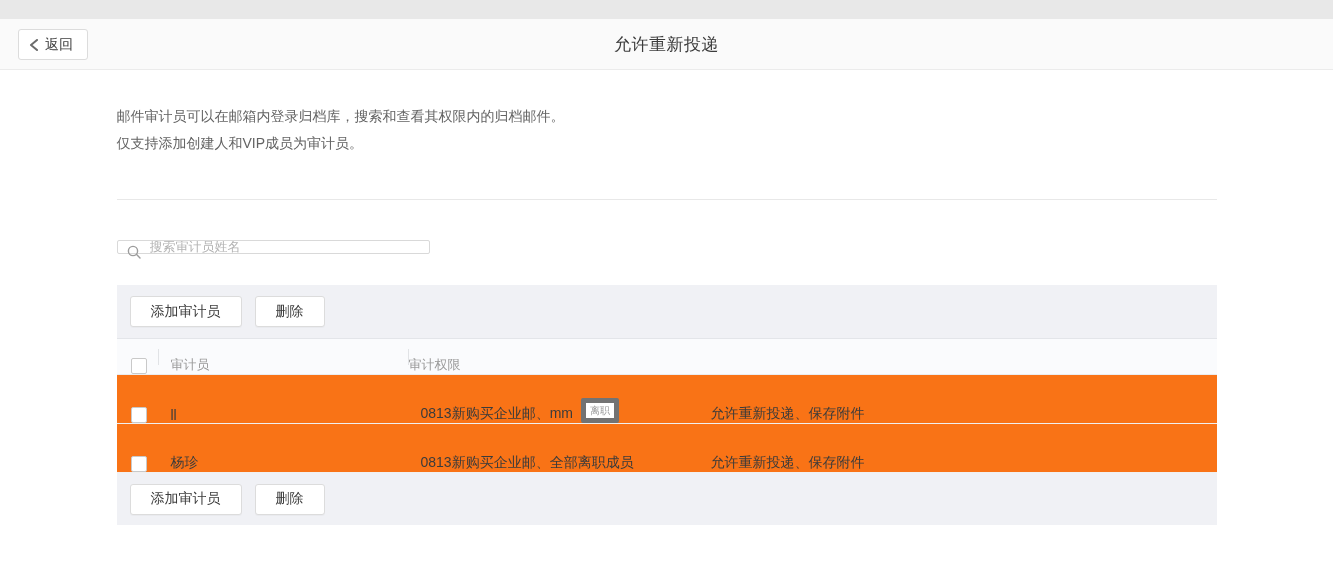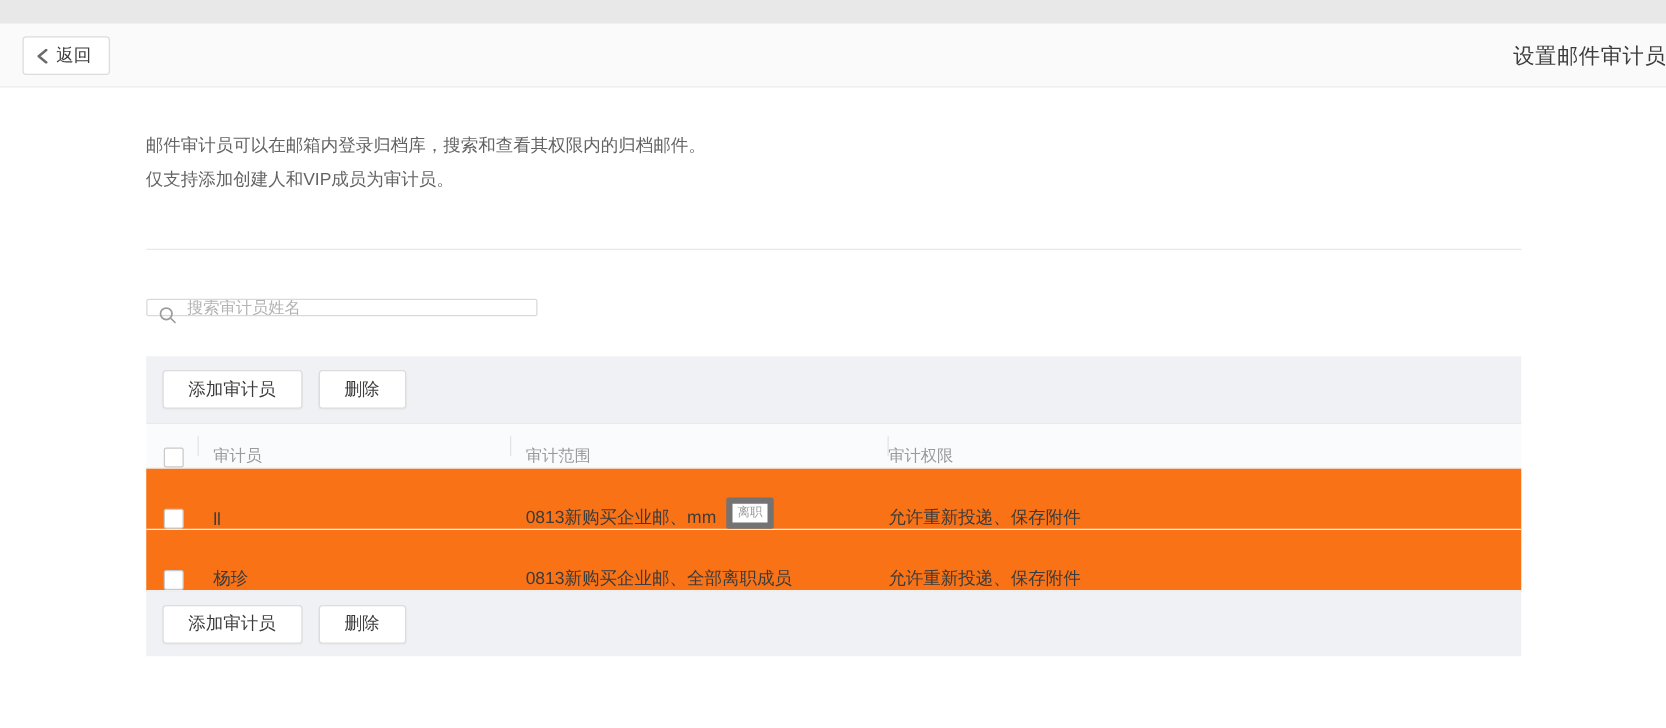--- a/index.html
+++ b/index.html
@@ -13,21 +13,21 @@
 
   
   .top-strip { height: 19px; background: #e8e8e8; }
   .page-header {
     height: 51px;
     background: #fafafa;
     border-bottom: 1px solid #ebebeb;
     position: relative;
     display: flex;
     align-items: center;
-    justify-content: flex-end;
+    justify-content: center;
   }
   .back-btn {
     position: absolute;
     left: 18px;
     top: 10px;
     height: 31px;
     padding: 0 14px 0 10px;
     background: #ffffff;
     border: 1px solid #dcdcdc;
     border-radius: 3px;
@@ -174,21 +174,21 @@
 
 <div class="top-strip"></div>
 
 <header class="page-header">
   <button class="back-btn">
     <svg class="chevron-left" viewBox="0 0 10 12">
       <polyline points="8,1 2,6 8,11" fill="none" stroke="#6b6b6b" stroke-width="2" stroke-linecap="round" stroke-linejoin="round"></polyline>
     </svg>
     <span>返回</span>
   </button>
-  <h1 class="page-title">设置邮件审计员</h1>
+  <h1 class="page-title">允许重新投递</h1>
 </header>
 
 <main class="container">
 
   <p class="intro"><span>邮件审计员可以在邮箱内登录归档库，搜索和查看其权限内的归档邮件。</span><br><span>仅支持添加创建人和VIP成员为审计员。</span></p>
 
   <div class="divider"></div>
 
   <div class="search-box">
     <svg class="search-icon" viewBox="0 0 14 14">
@@ -204,23 +204,20 @@
   </div>
 
   <div>
     <div class="thead">
       <div class="cell col-check">
         <span class="checkbox"></span>
       </div>
       <div class="cell col-name with-sep">
         <span>审计员</span>
       </div>
-      <div class="cell col-scope with-sep">
-        <span>审计范围</span>
-      </div>
       <div class="cell col-perm with-sep">
         <span>审计权限</span>
       </div>
     </div>
 
     <div class="trow">
       <div class="cell col-check">
         <span class="checkbox"></span>
       </div>
       <div class="cell col-name">

